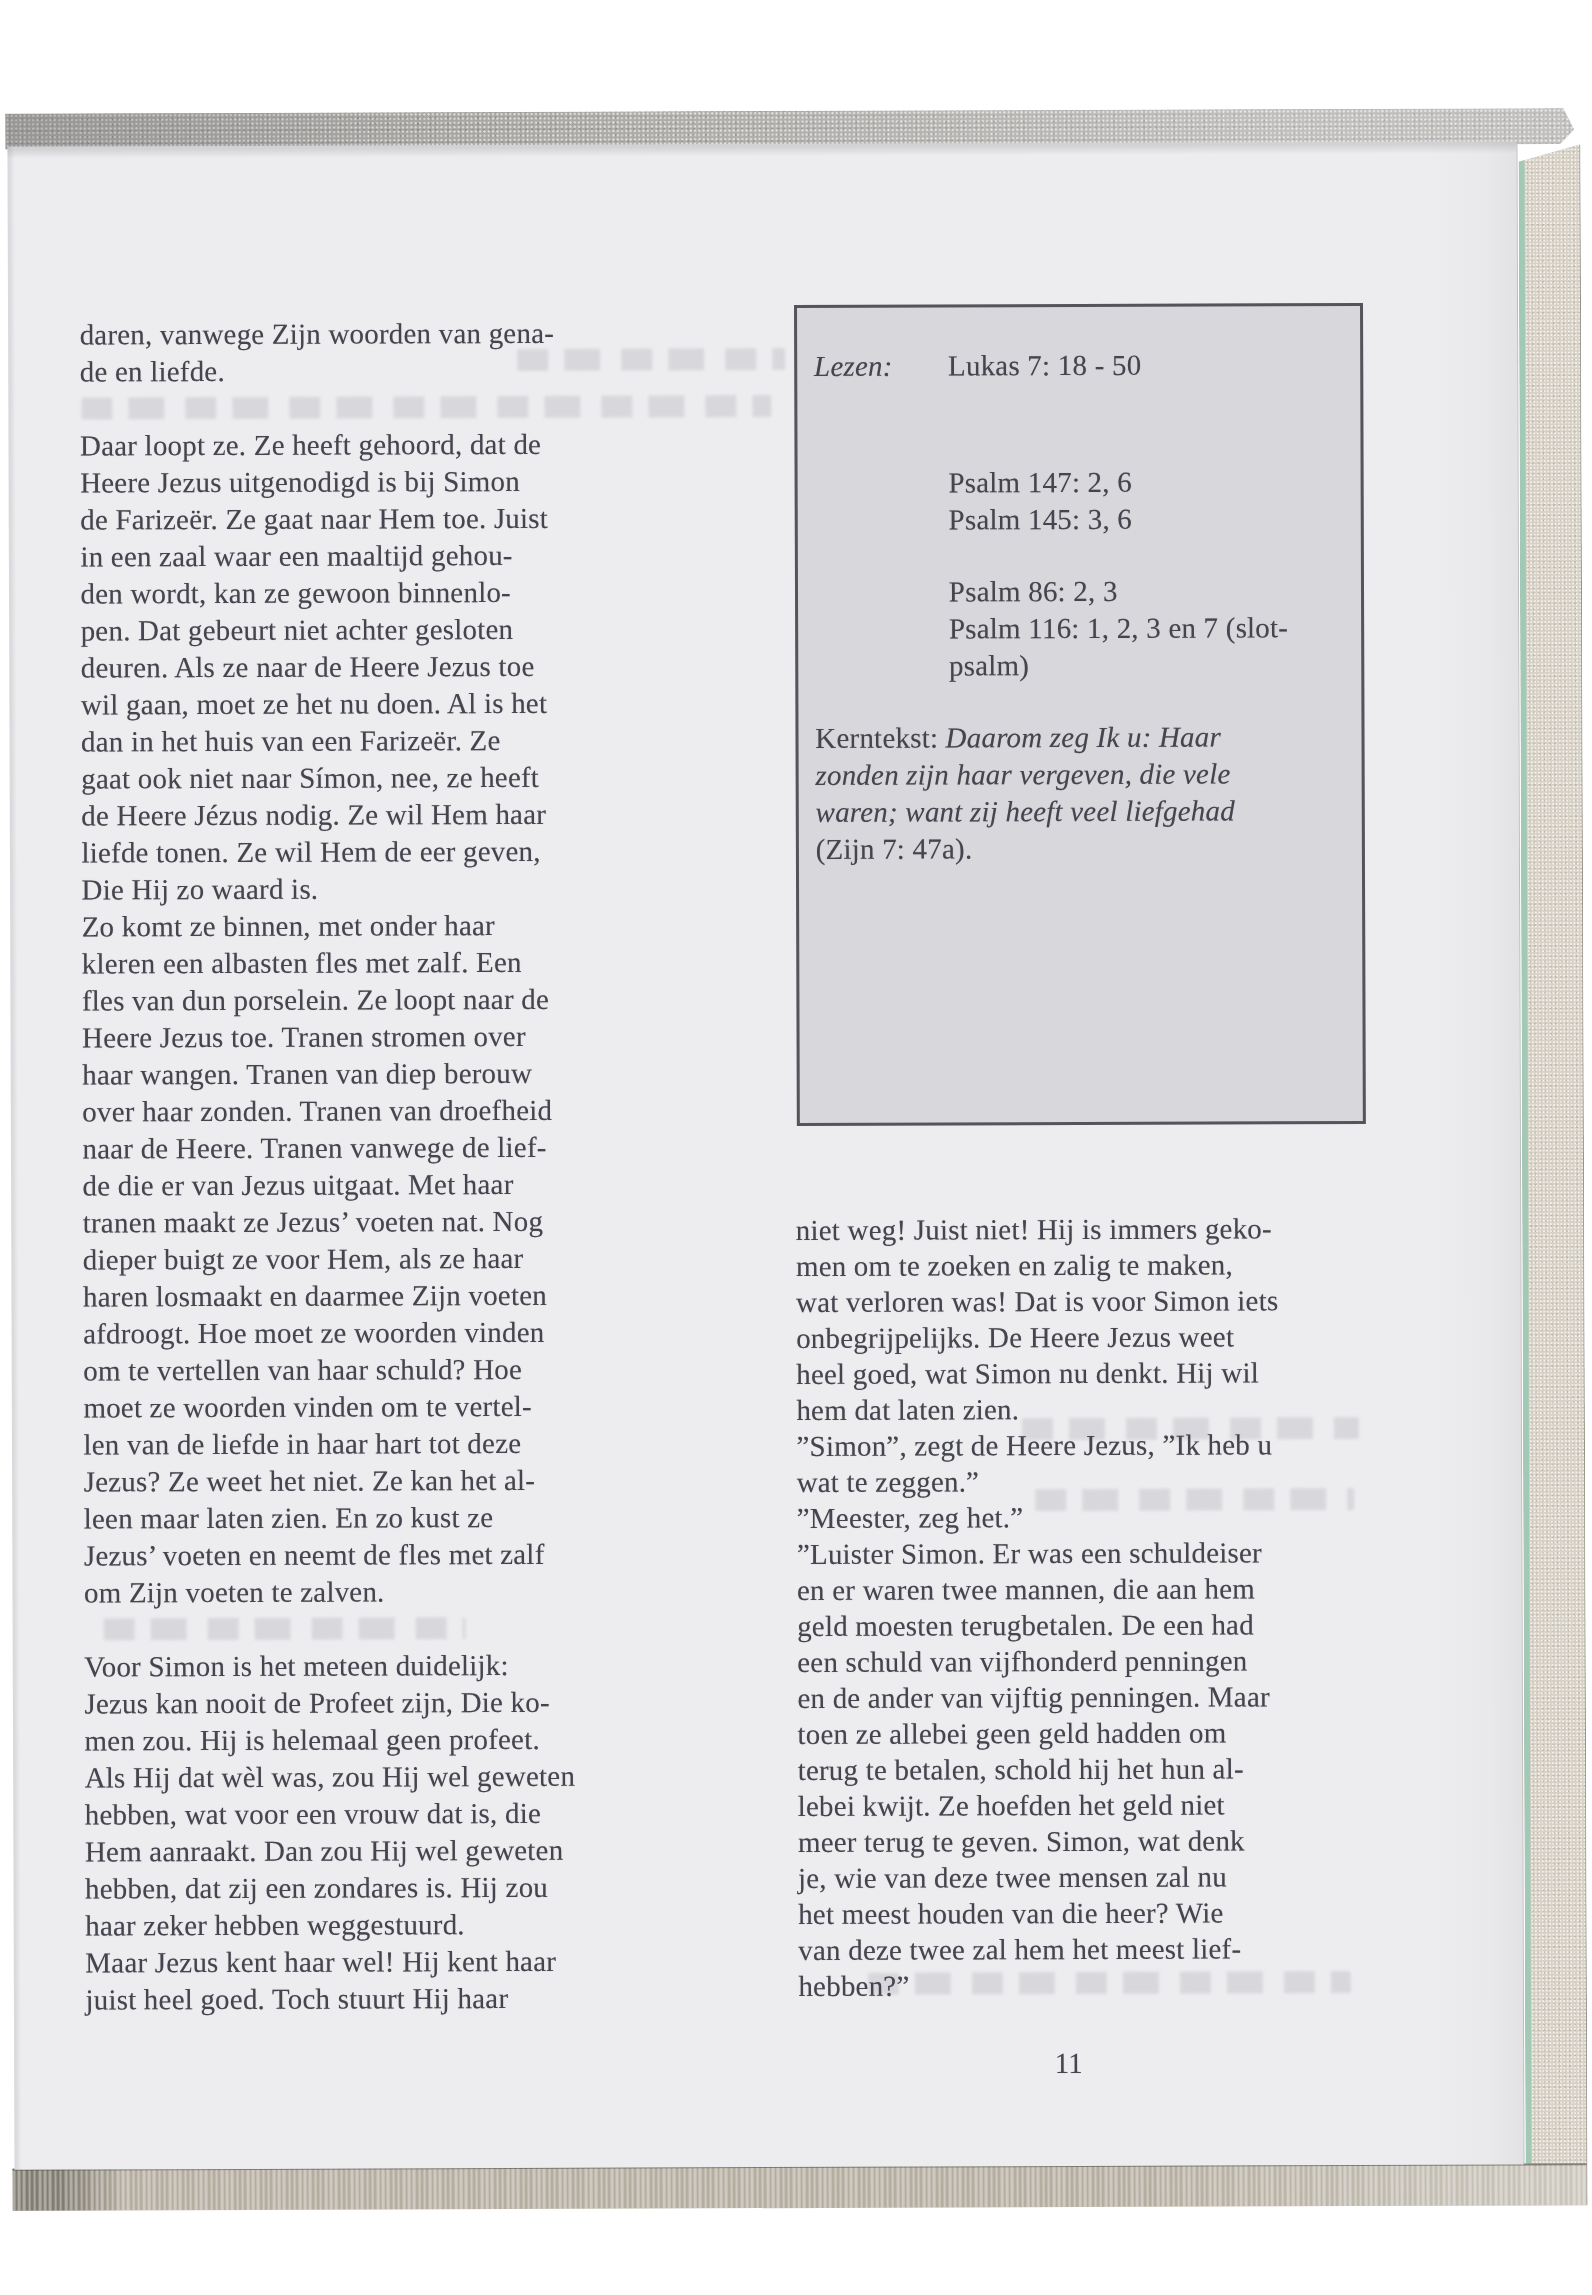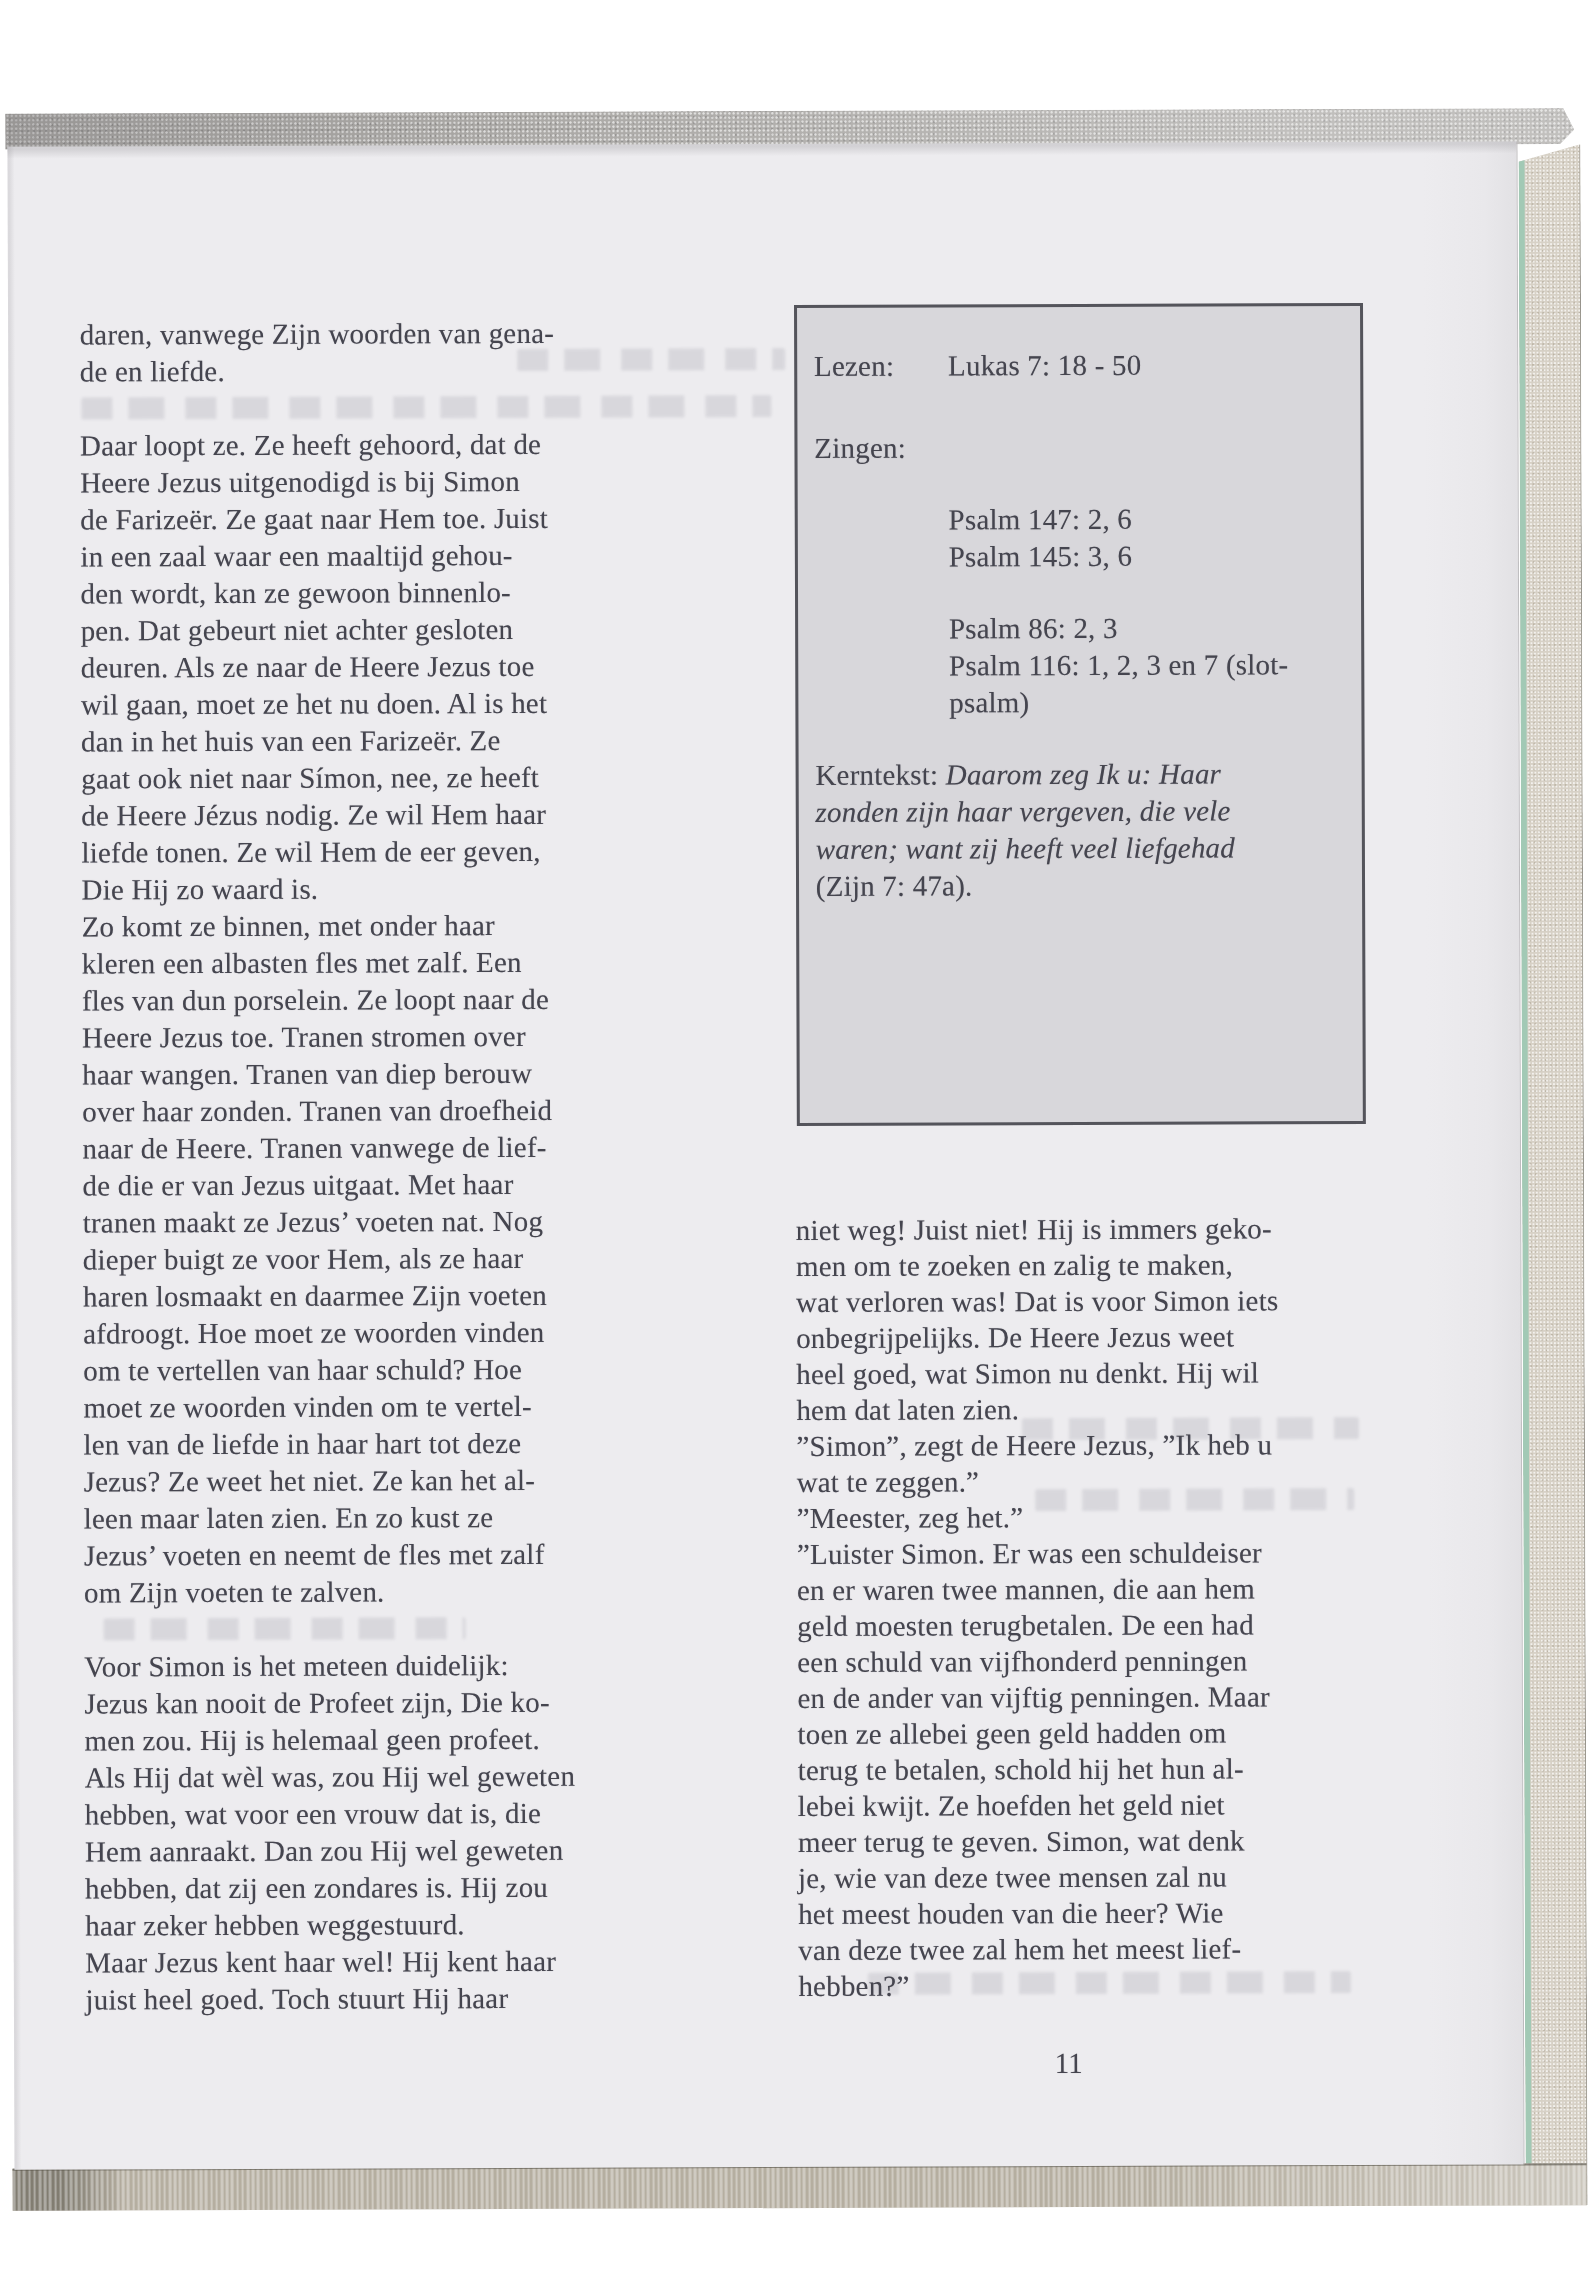--- a/index.html
+++ b/index.html
@@ -77,21 +77,21 @@
   .col-left p + p{margin-top:37px;}
   .reading-box{
     position:absolute;left:786px;top:161px;width:569px;height:821px;
     box-sizing:border-box;border:3.5px solid var(--box-border);
     background:var(--box-bg);
     padding:40px 3.5px 0 17.3px;line-height:37px;
   }
   .rbrow{display:flex;}
   .rbrow + .rbrow{margin-top:35px;}
   .rbrow.gap-lg{margin-top:45px;}
-  .rbl{flex:0 0 134px;}
+  .rbl{flex:0 0 134px;font-style:italic;}
   .rbv{white-space:nowrap;}
   .kern{margin:35px 7px 0 0;white-space:normal;}
   .kern .it{font-style:italic;}
   .col-right{
     position:absolute;left:785px;top:1068px;width:574px;line-height:36px;white-space:nowrap;
   }
   .col-right p{margin:0;}
   .pagenum{
     position:absolute;left:1041px;top:1904px;width:69px;text-align:left;
   }
@@ -136,21 +136,20 @@
       <p>Daar loopt ze. Ze heeft gehoord, dat de<br>Heere Jezus uitgenodigd is bij Simon<br>de Farizeër. Ze gaat naar Hem toe. Juist<br>in een zaal waar een maaltijd gehou-<br>den wordt, kan ze gewoon binnenlo-<br>pen. Dat gebeurt niet achter gesloten<br>deuren. Als ze naar de Heere Jezus toe<br>wil gaan, moet ze het nu doen. Al is het<br>dan in het huis van een Farizeër. Ze<br>gaat ook niet naar Símon, nee, ze heeft<br>de Heere Jézus nodig. Ze wil Hem haar<br>liefde tonen. Ze wil Hem de eer geven,<br>Die Hij zo waard is.<br>Zo komt ze binnen, met onder haar<br>kleren een albasten fles met zalf. Een<br>fles van dun porselein. Ze loopt naar de<br>Heere Jezus toe. Tranen stromen over<br>haar wangen. Tranen van diep berouw<br>over haar zonden. Tranen van droefheid<br>naar de Heere. Tranen vanwege de lief-<br>de die er van Jezus uitgaat. Met haar<br>tranen maakt ze Jezus’ voeten nat. Nog<br>dieper buigt ze voor Hem, als ze haar<br>haren losmaakt en daarmee Zijn voeten<br>afdroogt. Hoe moet ze woorden vinden<br>om te vertellen van haar schuld? Hoe<br>moet ze woorden vinden om te vertel-<br>len van de liefde in haar hart tot deze<br>Jezus? Ze weet het niet. Ze kan het al-<br>leen maar laten zien. En zo kust ze<br>Jezus’ voeten en neemt de fles met zalf<br>om Zijn voeten te zalven.</p>
       <p>Voor Simon is het meteen duidelijk:<br>Jezus kan nooit de Profeet zijn, Die ko-<br>men zou. Hij is helemaal geen profeet.<br>Als Hij dat wèl was, zou Hij wel geweten<br>hebben, wat voor een vrouw dat is, die<br>Hem aanraakt. Dan zou Hij wel geweten<br>hebben, dat zij een zondares is. Hij zou<br>haar zeker hebben weggestuurd.<br>Maar Jezus kent haar wel! Hij kent haar<br>juist heel goed. Toch stuurt Hij haar</p>
     </div>
 
     <div class="reading-box txt">
       <div class="rbrow">
         <div class="rbl">Lezen:</div>
         <div class="rbv">Lukas 7: 18 - 50</div>
       </div>
       <div class="rbrow gap-lg">
-        <div class="rbl">Zingen:</div>
       </div>
       <div class="rbrow">
         <div class="rbl"></div>
         <div class="rbv">Psalm 147: 2, 6<br>Psalm 145: 3, 6</div>
       </div>
       <div class="rbrow">
         <div class="rbl"></div>
         <div class="rbv">Psalm 86: 2, 3<br>Psalm 116: 1, 2, 3 en 7 (slot-<br>psalm)</div>
       </div>
       <p class="kern"><span>Kerntekst:</span> <span class="it">Daarom zeg Ik u: Haar<br>zonden zijn haar vergeven, die vele<br>waren; want zij heeft veel liefgehad</span><br><span>(Zijn 7: 47a).</span></p>

